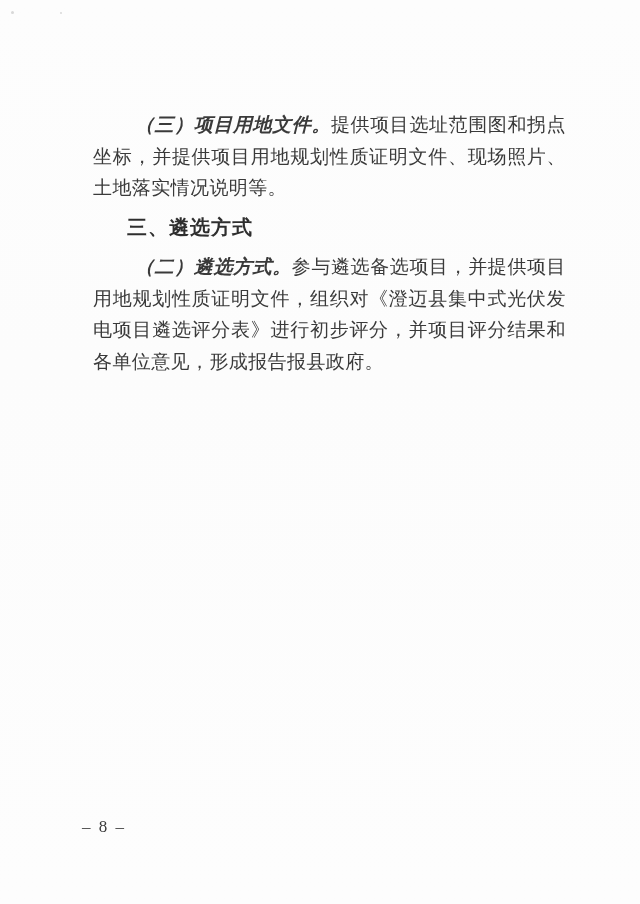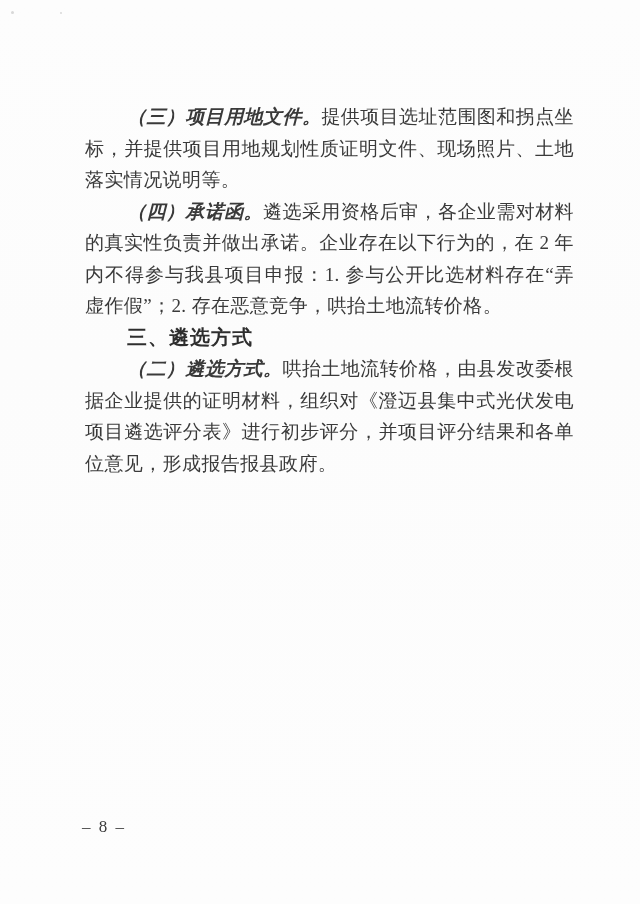--- a/index.html
+++ b/index.html
@@ -20,21 +20,21 @@
     background: linear-gradient(180deg, #fdfdfd 0%, #fcfcfc 40%, #fdfdfd 100%);
   }
   .content {
     position: absolute;
     left: 85px;
     top: 101px;
     width: 489px;
     color: #3a3a3a;
   }
   .body-para {
-    margin: 0;
+    margin: 8px;
     font-size: 19px;
     line-height: 31.5px;
     letter-spacing: 0.4px;
     text-indent: 42px;
     text-align: justify;
     text-justify: inter-character;
     font-family: "Liberation Serif", serif;
   }
   .body-para .lead {
     font-weight: bold;
@@ -71,23 +71,22 @@
 </head>
 <body>
 
 <div class="page">
   <span class="speck s1"></span>
   <span class="speck s2"></span>
 
   <main class="content">
     <p class="body-para"><span class="lead">（三）项目用地文件。</span><span>提供项目选址范围图和拐点坐标，并提供项目用地规划性质证明文件、现场照片、土地落实情况说明等。</span></p>
 
-    <p class="body-para"><span class="lead">（四）承诺函。</span><span>遴选采用资格后审，各企业需对材料的真实性负责并做出承诺。企业存在以下行为的，在 2 年内不得参与我县项目申报：1. 参与公开比选材料存在“弄虚作假”；2. 存在恶意竞争，哄抬土地流转价格。</span></p>
 
     <h2 class="heading">三、遴选方式</h2>
 
 
-    <p class="body-para"><span class="lead">（二）遴选方式。</span><span>哄抬土地流转价格，由县发改委根据企业提供的证明材料，组织对《澄迈县集中式光伏发电项目遴选评分表》进行初步评分，并项目评分结果和各单位意见，形成报告报县政府。</span></p>
+    <p class="body-para"><span class="lead">（二）遴选方式。</span><span>参与遴选备选项目，并提供项目用地规划性质证明文件，组织对《澄迈县集中式光伏发电项目遴选评分表》进行初步评分，并项目评分结果和各单位意见，形成报告报县政府。</span></p>
 
   </main>
 
   <div class="page-number">– 8 –</div>
 </div>
 
 </body></html>

